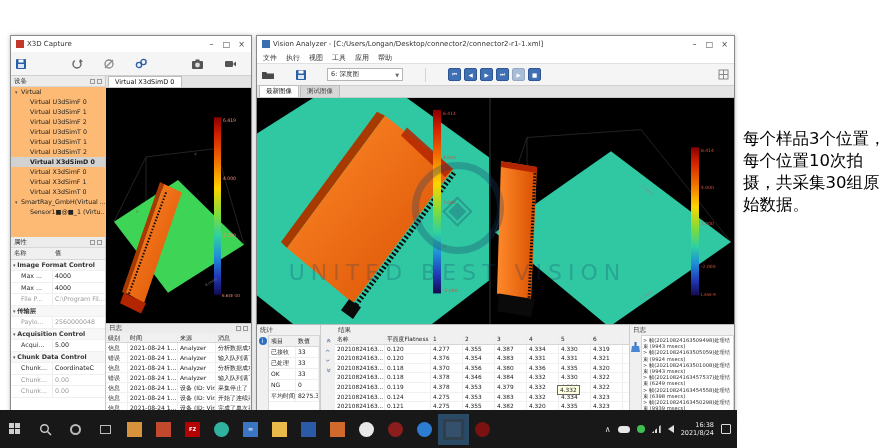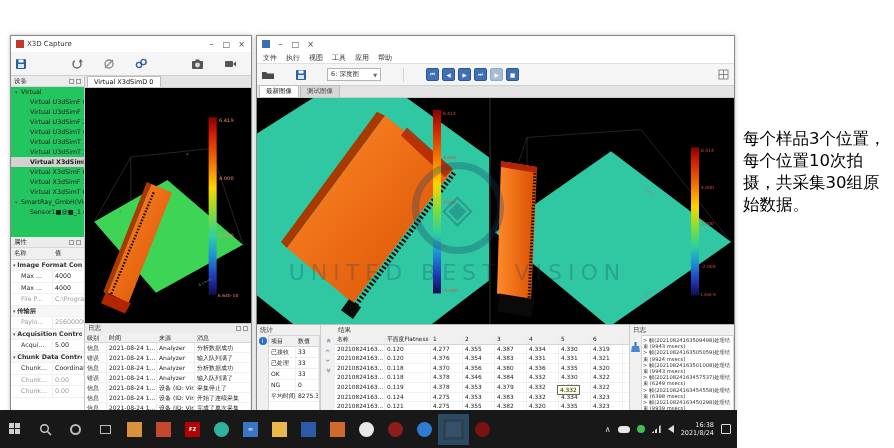--- a/index.html
+++ b/index.html
@@ -25,21 +25,21 @@
   .tb-ico { width:13px; height:13px; display:flex; align-items:center; justify-content:center; }
   .dropdown { height:13px; background:#fff; border:1px solid #b5b5b5; font-size:6.5px; display:flex; align-items:center; gap:4px; padding:0 3px; color:#333; }
   .dropdown .dd-arrow { font-size:5px; color:#666; }
 
   .tabbar { height:12px; background:#e4e4e4; border-bottom:1px solid #c9c9c9; display:flex; align-items:flex-end; padding-left:2px; gap:1px; flex:none; }
   .tab { font-size:6.5px; padding:1px 6px; background:#d7d7d7; border:1px solid #bdbdbd; border-bottom:none; color:#444; white-space:nowrap; }
   .tab.active { background:#ffffff; color:#111; }
 
   
   .cap-body { flex:1; display:flex; min-height:0; }
-  .cap-side { width:74px; flex:none; background:#22c55e; border-right:1px solid #c9c9c9; display:flex; flex-direction:column; min-height:0; }
+  .cap-side { width:95px; flex:none; background:#fdba74; border-right:1px solid #c9c9c9; display:flex; flex-direction:column; min-height:0; }
   .panel-head { height:11px; background:#ececec; border-bottom:1px solid #d8d8d8; display:flex; align-items:center; justify-content:space-between; padding:0 3px; font-size:6.5px; color:#333; flex:none; }
   .ph-icos { display:flex; gap:2px; }
   .ph-icos i { width:5px; height:5px; border:1px solid #999; display:block; }
   .tree { height:150px; overflow:hidden; flex:none; }
   .titem { font-size:6.3px; line-height:10px; white-space:nowrap; overflow:hidden; color:#222; }
   .titem .tarrow { display:inline-block; width:6px; color:#555; font-size:5px; }
   .titem.selected { background:#d2d2d2; font-weight:bold; }
   .props { flex:1; min-height:0; overflow:hidden; display:flex; flex-direction:column; background:#fff; }
   .prow { display:flex; font-size:6.3px; line-height:10.5px; border-bottom:1px solid #f0f0f0; }
   .prow .pc1 { width:42px; padding-left:10px; border-right:1px solid #eee; overflow:hidden; white-space:nowrap; color:#333; }
@@ -427,20 +427,21 @@
           </div>
       </div>
       <div class="cap-status">采集: 45  保存: 0  分析: 53</div>
     </div>
   </div>
 </div>
 
 <div class="window" id="analyzer-window">
   <div class="titlebar">
     <span class="app-ico" style="background:#3a6fb0"></span>
+    <span class="ttl">Vision Analyzer - [C:/Users/Longan/Desktop/connector2/connector2-r1-1.xml]</span>
     <span class="winctl">
       <span>–</span>
       <span>□</span>
       <span>×</span>
     </span>
   </div>
   <div class="menubar">
 
   <span>文件</span>
       <span>执行</span>
@@ -455,21 +456,21 @@
           <path d="M1 3 L5 3 L6.5 4.5 L13 4.5 L13 10 L1 10 Z" fill="#4a4a4a"></path>
         </svg>
       </span>
     <span class="tb-ico">
         <svg width="12" height="12">
           <rect x="1" y="1" width="10" height="10" rx="1" fill="#2a5fa8"></rect>
           <rect x="3.5" y="1.5" width="5" height="3" fill="#fff"></rect>
           <rect x="3" y="6" width="6" height="4" fill="#d9e6f5"></rect>
         </svg>
       </span>
-    <span class="dropdown" style="width:54px; justify-content:space-between;">
+    <span class="dropdown" style="width:76px; justify-content:space-between;">
       <span>6: 深度图</span>
         <span class="dd-arrow">▼</span>
     </span>
     <span class="tb-sep"></span>
     <span style="display:flex; gap:3px;">
 
     <span class="blue-btn">⏮</span>
         <span class="blue-btn">◀</span>
         <span class="blue-btn">▶</span>
         <span class="blue-btn">⏭</span>

